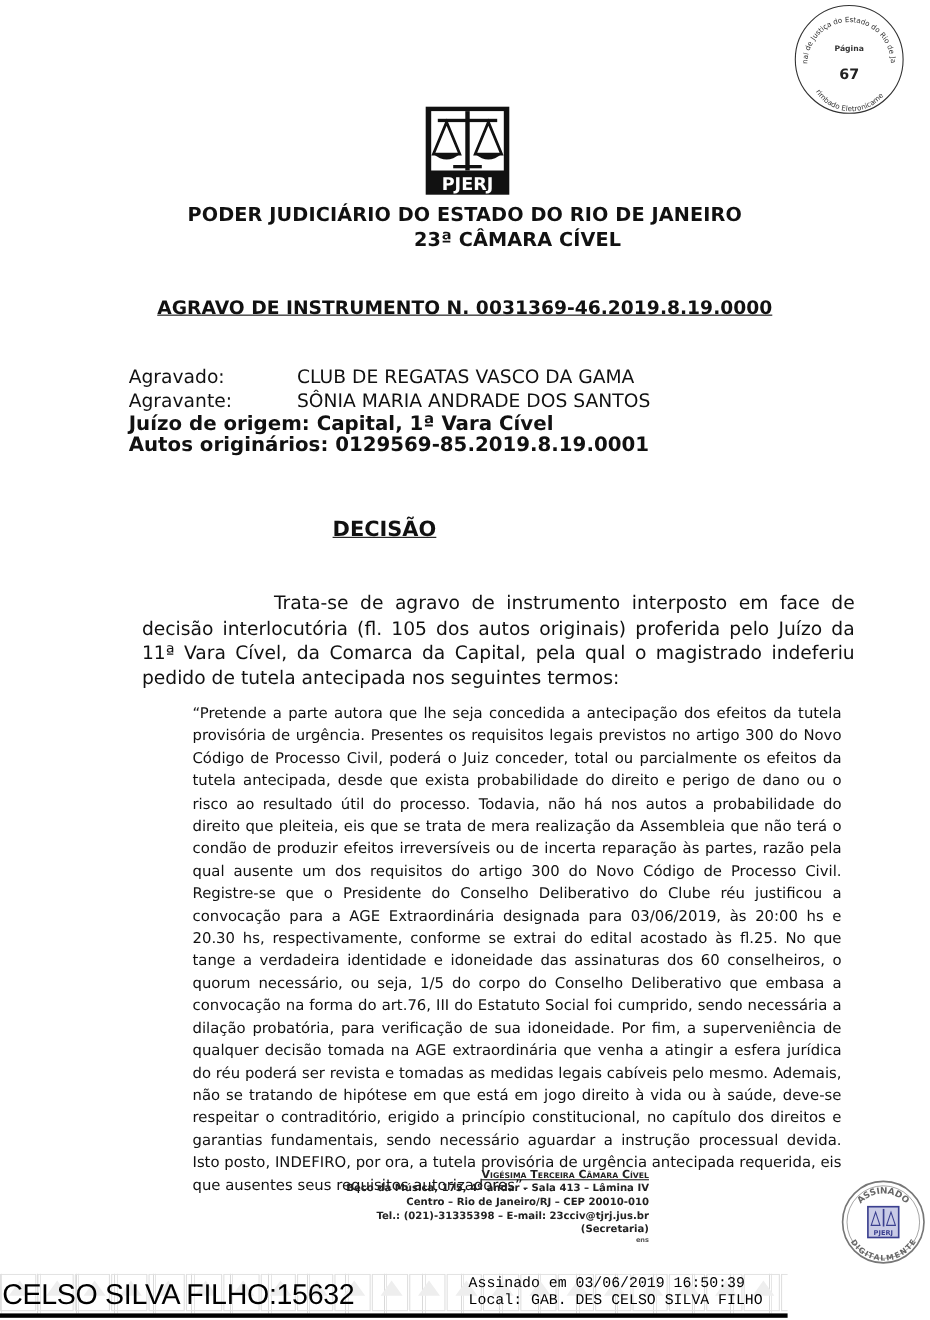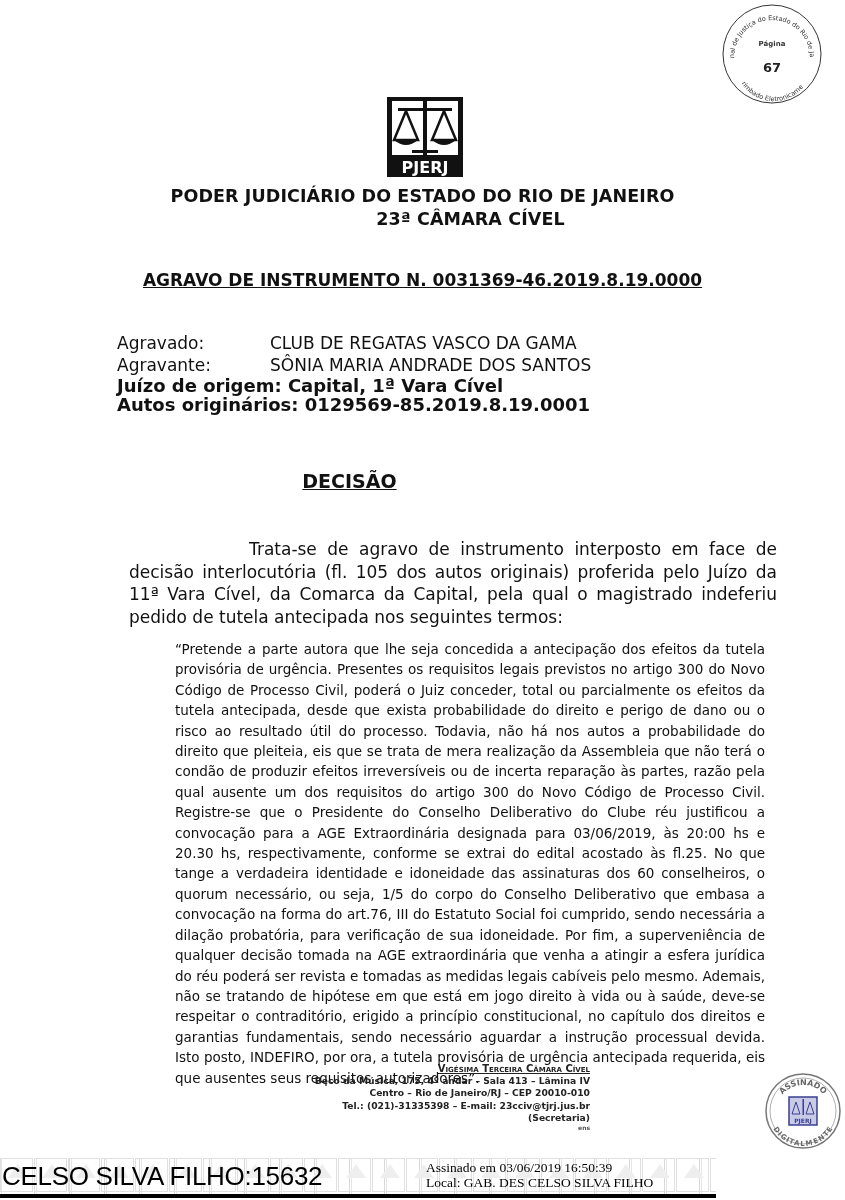--- a/index.html
+++ b/index.html
@@ -83,21 +83,21 @@
     .strip-cell::before {
       content: ""; position: absolute; left: 7px; top: 5px; width: 0; height: 0;
       border-left: 10px solid transparent; border-right: 10px solid transparent;
       border-bottom: 14px solid #eeeeee;
     }
     .signer-name {
       position: absolute; left: 2px; top: 3px; font-family: "Liberation Sans", sans-serif;
       font-size: 26px; line-height: 30px; color: #000; letter-spacing: -0.3px;
     }
     .signed-info {
-      position: absolute; left: 426px; top: 2px; font-family: Liberation Serif, serif;
+      position: absolute; left: 426px; top: 2px; font-family: Liberation Mono, monospace;
       font-size: 13.5px; line-height: 15px; color: #000;
     }
   </style>
 </head>
 <body>
 
 <div class="abs page-stamp">
   <svg viewBox="0 0 108 104">
     <defs>
       <path id="arcTop" d="M 16 56 A 38 38 0 0 1 92 56"></path>

